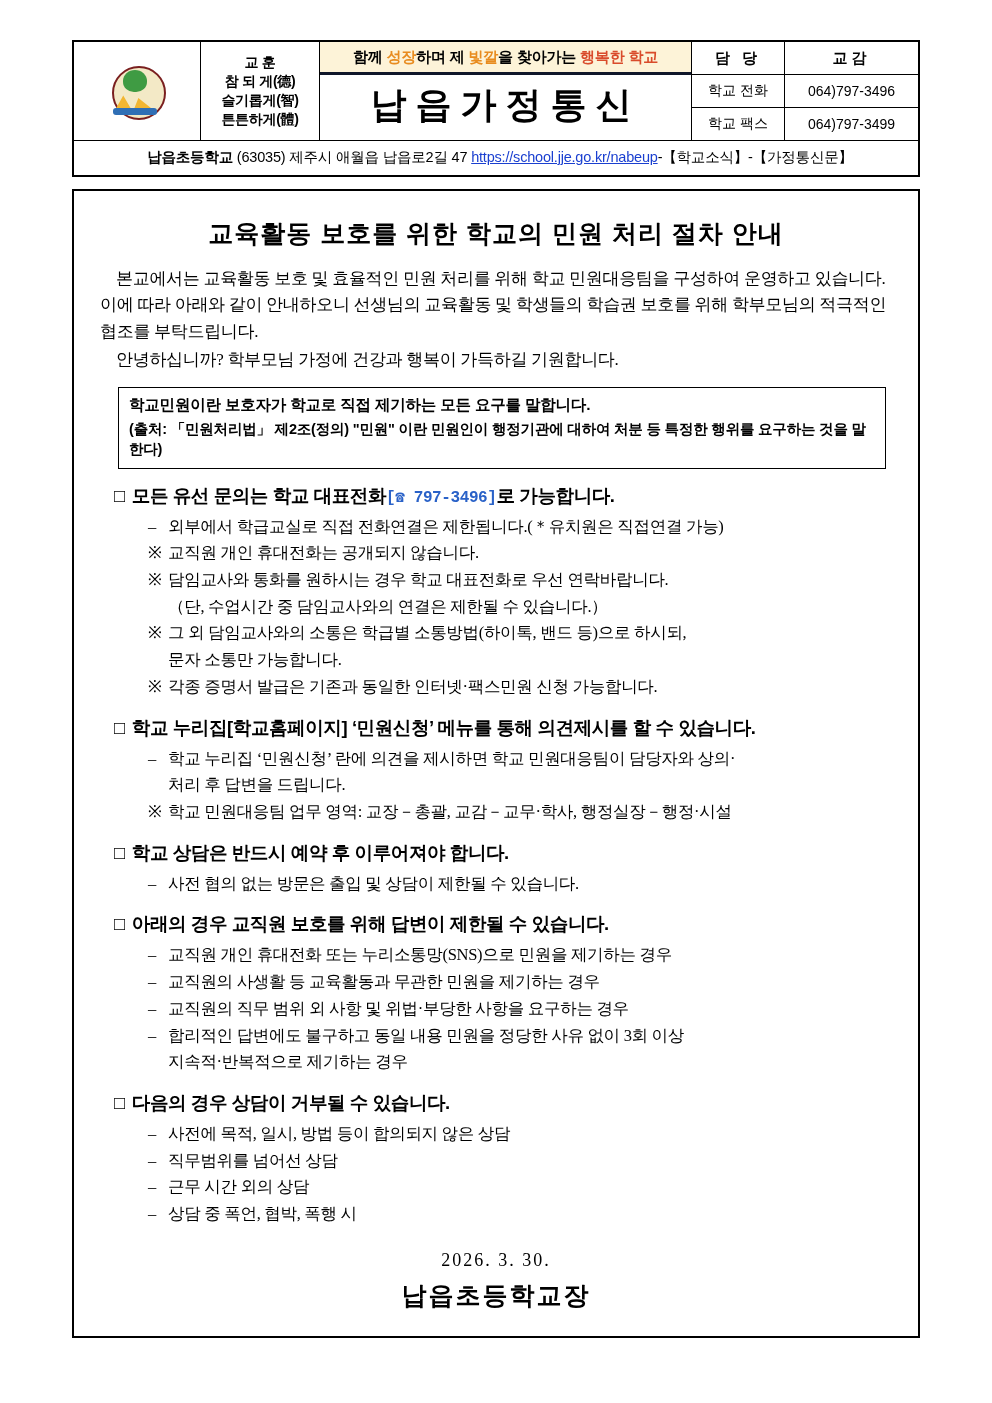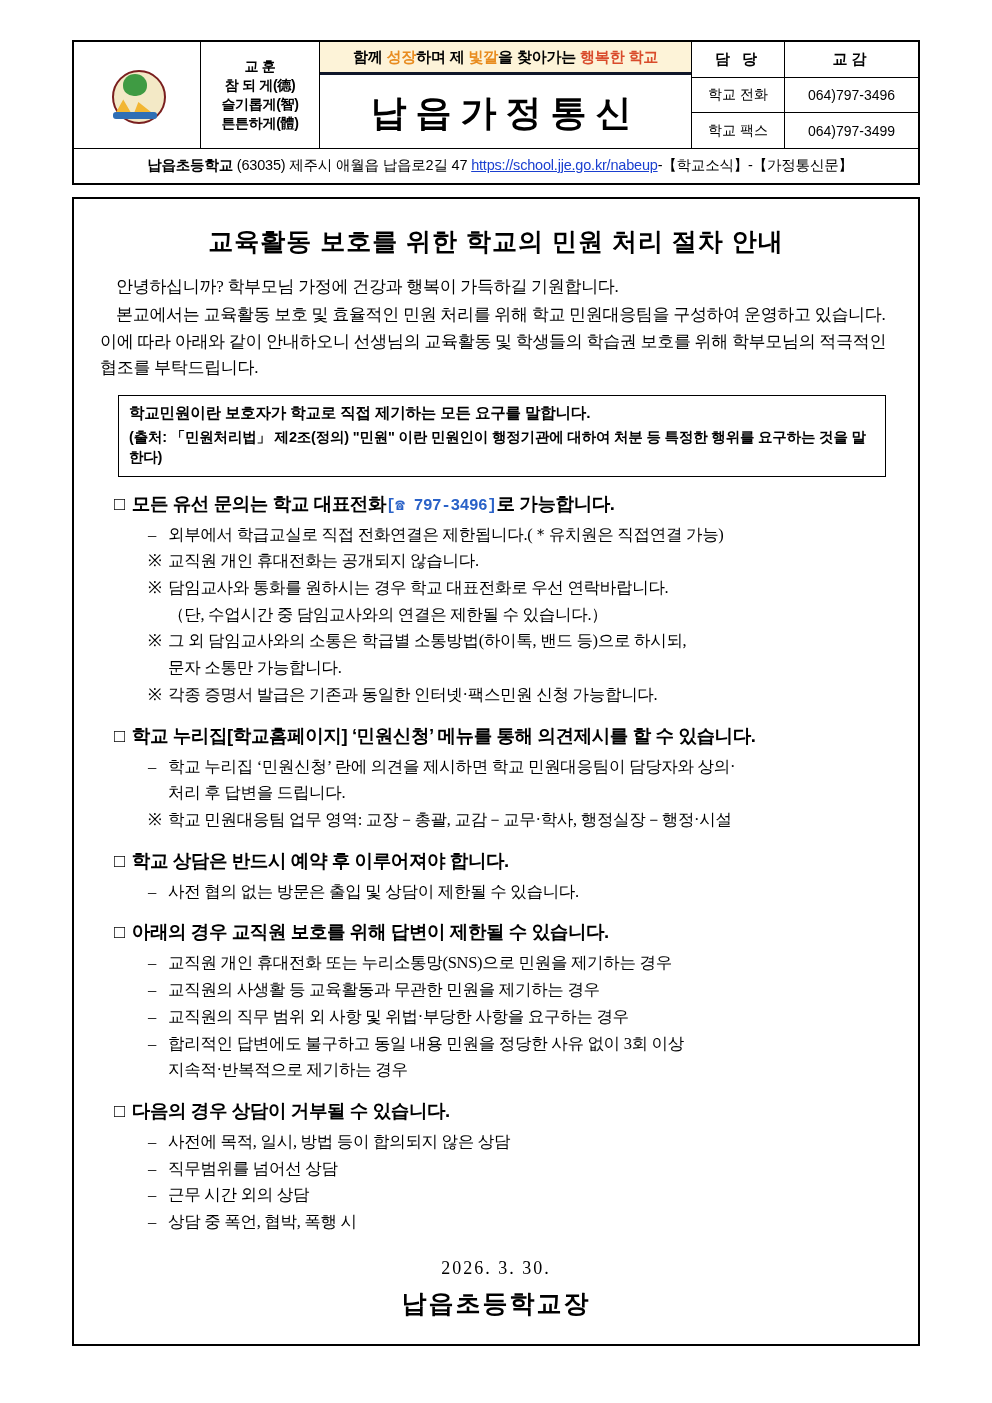--- a/index.html
+++ b/index.html
@@ -77,21 +77,21 @@
   .slogan .hl-red { color: #d94b2b; }
   .big-title {
     flex: 1;
     display: flex;
     align-items: center;
     justify-content: center;
     font-size: 36px;
     font-weight: bold;
     font-family: "Liberation Serif", serif;
     letter-spacing: 9px;
-    padding: 14px 0 10px 0;
+    padding: 6px 0 10px 0;
   }
   .sign-cell {
     width: 226px;
     display: flex;
     flex-direction: column;
   }
   .sign-row {
     display: flex;
     flex: 1;
   }
@@ -300,22 +300,22 @@
 
     <div class="header-bottom">
       <b>납읍초등학교</b><span> (63035) 제주시 애월읍 납읍로2길 47 </span><a class="url" href="#">https://school.jje.go.kr/nabeup</a><span>-【학교소식】-【가정통신문】</span>
     </div>
   </div>
 
   <div class="body-box">
 
     <div class="doc-title">교육활동 보호를 위한 학교의 민원 처리 절차 안내</div>
 
+    <p class="para">본교에서는 교육활동 보호 및 효율적인 민원 처리를 위해 학교 민원대응팀을 구성하여 운영하고 있습니다. 이에 따라 아래와 같이 안내하오니 선생님의 교육활동 및 학생들의 학습권 보호를 위해 학부모님의 적극적인 협조를 부탁드립니다.</p>
     <p class="para">안녕하십니까? 학부모님 가정에 건강과 행복이 가득하길 기원합니다.</p>
-    <p class="para">본교에서는 교육활동 보호 및 효율적인 민원 처리를 위해 학교 민원대응팀을 구성하여 운영하고 있습니다. 이에 따라 아래와 같이 안내하오니 선생님의 교육활동 및 학생들의 학습권 보호를 위해 학부모님의 적극적인 협조를 부탁드립니다.</p>
 
     <div class="notice-box">
       <div class="notice-line1">학교민원이란 보호자가 학교로 직접 제기하는 모든 요구를 말합니다.</div>
       <div class="notice-line2">(출처: 「민원처리법」 제2조(정의)  "민원" 이란 민원인이 행정기관에 대하여 처분 등 특정한 행위를 요구하는 것을 말한다)</div>
     </div>
 
     <div id="sections-host">
         <div class="sec">
           <div class="sec-head"><span class="cb">□</span><span>모든 유선 문의는 학교 대표전화</span><span class="phone-chip">[☎ 797-3496]</span><span>로 가능합니다.</span></div>
           <ul class="items">

